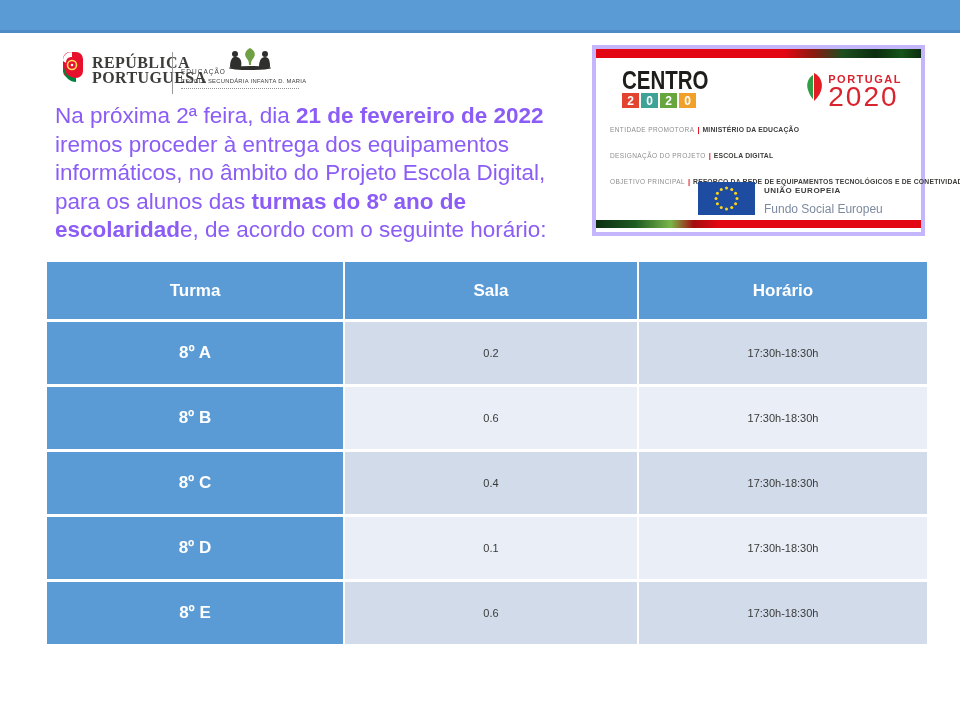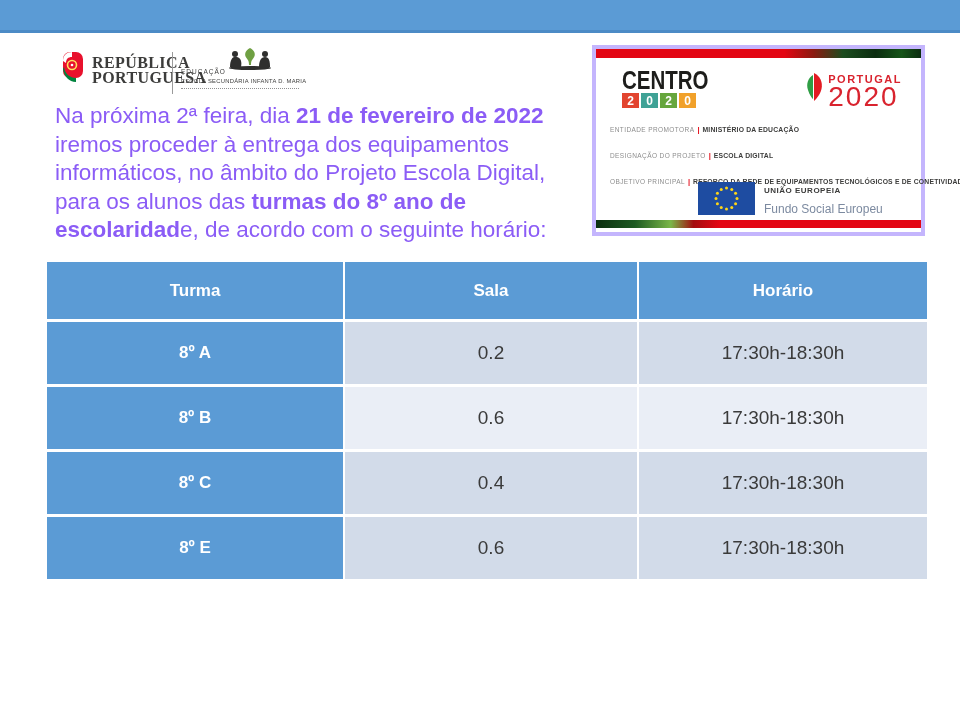--- a/index.html
+++ b/index.html
@@ -62,21 +62,21 @@
     font-size:22.5px;line-height:28.5px;color:#8b5cf6;white-space:pre-line;
   }
   .intro .b{font-weight:bold;}
   
   .sched{position:absolute;left:45px;top:259px;}
   table.sched-table{border-collapse:separate;border-spacing:2.5px 3px;table-layout:fixed;width:881px;}
   .sched-table th{
     background:var(--accent);color:#fff;font-weight:bold;font-size:17px;
     height:55px;text-align:center;vertical-align:middle;
   }
-  .sched-table td{height:60px;text-align:center;vertical-align:middle;font-size:19px;color:#3a3a3a;}
+  .sched-table td{height:60px;text-align:center;vertical-align:middle;font-size:11px;color:#3a3a3a;}
   .sched-table td.rowhead{background:var(--accent);color:#fff;font-weight:bold;font-size:17px;}
   .sched-table tr.dark td:not(.rowhead){background:var(--band-dark);}
   .sched-table tr.light td:not(.rowhead){background:var(--band-light);}
 </style>
 </head>
 <body>
 
 <div class="slide">
 
   <div class="topbar"></div>
@@ -199,20 +199,25 @@
           <tr class="light">
             <td class="rowhead">8º B</td>
             <td>0.6</td>
             <td>17:30h-18:30h</td>
           </tr>
           <tr class="dark">
             <td class="rowhead">8º C</td>
             <td>0.4</td>
             <td>17:30h-18:30h</td>
           </tr>
+          <tr class="light">
+            <td class="rowhead">8º D</td>
+            <td>0.1</td>
+            <td>17:30h-18:30h</td>
+          </tr>
           <tr class="dark">
             <td class="rowhead">8º E</td>
             <td>0.6</td>
             <td>17:30h-18:30h</td>
           </tr>
         </tbody>
     </table>
   </div>
 
 </div>

